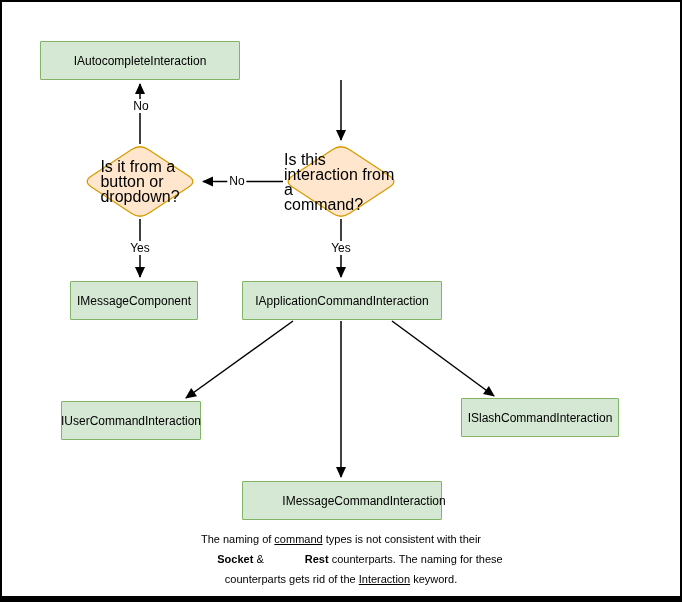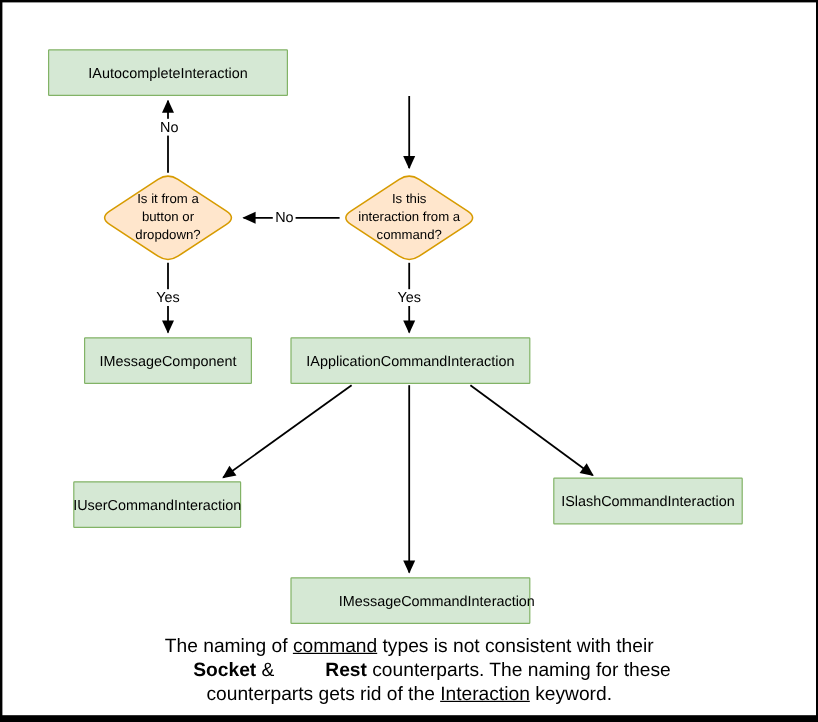--- a/index.html
+++ b/index.html
@@ -18,29 +18,29 @@
   .node{
     position:absolute;box-sizing:border-box;
     display:flex;align-items:center;justify-content:center;
     background:var(--node-fill,#d5e8d4);
     border:1px solid var(--node-stroke,#82b366);
     border-radius:1px;
     font-size:12px;line-height:14px;text-align:center;
   }
   .decision-label{
     position:absolute;display:flex;align-items:center;justify-content:center;
-    font-size:11px;line-height:15px;text-align:center;white-space:pre-line;
+    font-size:16px;line-height:15px;white-space:pre-line;
   }
   .edge-label{
     position:absolute;transform:translate(-50%,-50%);
     background:#ffffff;padding:0 2px;font-size:12px;line-height:14px;text-align:center;
   }
   .note{
     position:absolute;left:0;top:529px;width:682px;
-    text-align:center;font-size:16px;line-height:20px;
+    text-align:center;font-size:11px;line-height:20px;
   }
   .note .u{text-decoration:underline;}
   .note .b{font-weight:bold;margin-left:38px;}
   svg .decision-shape{
     fill:var(--decision-fill,#ffe6cc);
     stroke:var(--decision-stroke,#d79b00);
     stroke-width:1.3;
   }
   svg .edge-line{
     stroke:var(--arrow,#000);
@@ -67,21 +67,21 @@
     <line class="edge-line" x1="341" y1="80" x2="341" y2="140" marker-end="url(#ah)"></line>
     <line class="edge-line" x1="283" y1="181.5" x2="203" y2="181.5" marker-end="url(#ah)"></line>
     <line class="edge-line" x1="140" y1="219" x2="140" y2="277" marker-end="url(#ah)"></line>
     <line class="edge-line" x1="341" y1="219" x2="341" y2="277" marker-end="url(#ah)"></line>
     <line class="edge-line" x1="293" y1="321" x2="186" y2="398" marker-end="url(#ah)"></line>
     <line class="edge-line" x1="341" y1="321" x2="341" y2="477" marker-end="url(#ah)"></line>
     <line class="edge-line" x1="392" y1="321" x2="494" y2="396" marker-end="url(#ah)"></line>
   </svg>
 
   <div class="node" style="left:40px;top:41px;width:200px;height:39px;">IAutocompleteInteraction</div>
-  <div class="node" style="left:70px;top:281px;width:140px;height:39px;">IMessageComponent</div>
+  <div class="node" style="left:70px;top:281px;width:128px;height:39px;">IMessageComponent</div>
   <div class="node" style="left:242px;top:281px;width:200px;height:39px;">IApplicationCommandInteraction</div>
   <div class="node" style="left:61px;top:401px;width:140px;height:39px;">IUserCommandInteraction</div>
   <div class="node" style="left:461px;top:398px;width:158px;height:39px;">ISlashCommandInteraction</div>
   <div class="node" style="left:242px;top:481px;width:200px;height:39px;padding-left:44px;">IMessageCommandInteraction</div>
 
   <div class="decision-label" style="left:83px;top:144px;width:114px;height:75px;">Is it from a
 button or
 dropdown?</div>
   <div class="decision-label" style="left:284px;top:144px;width:114px;height:75px;">Is this
 interaction from a

